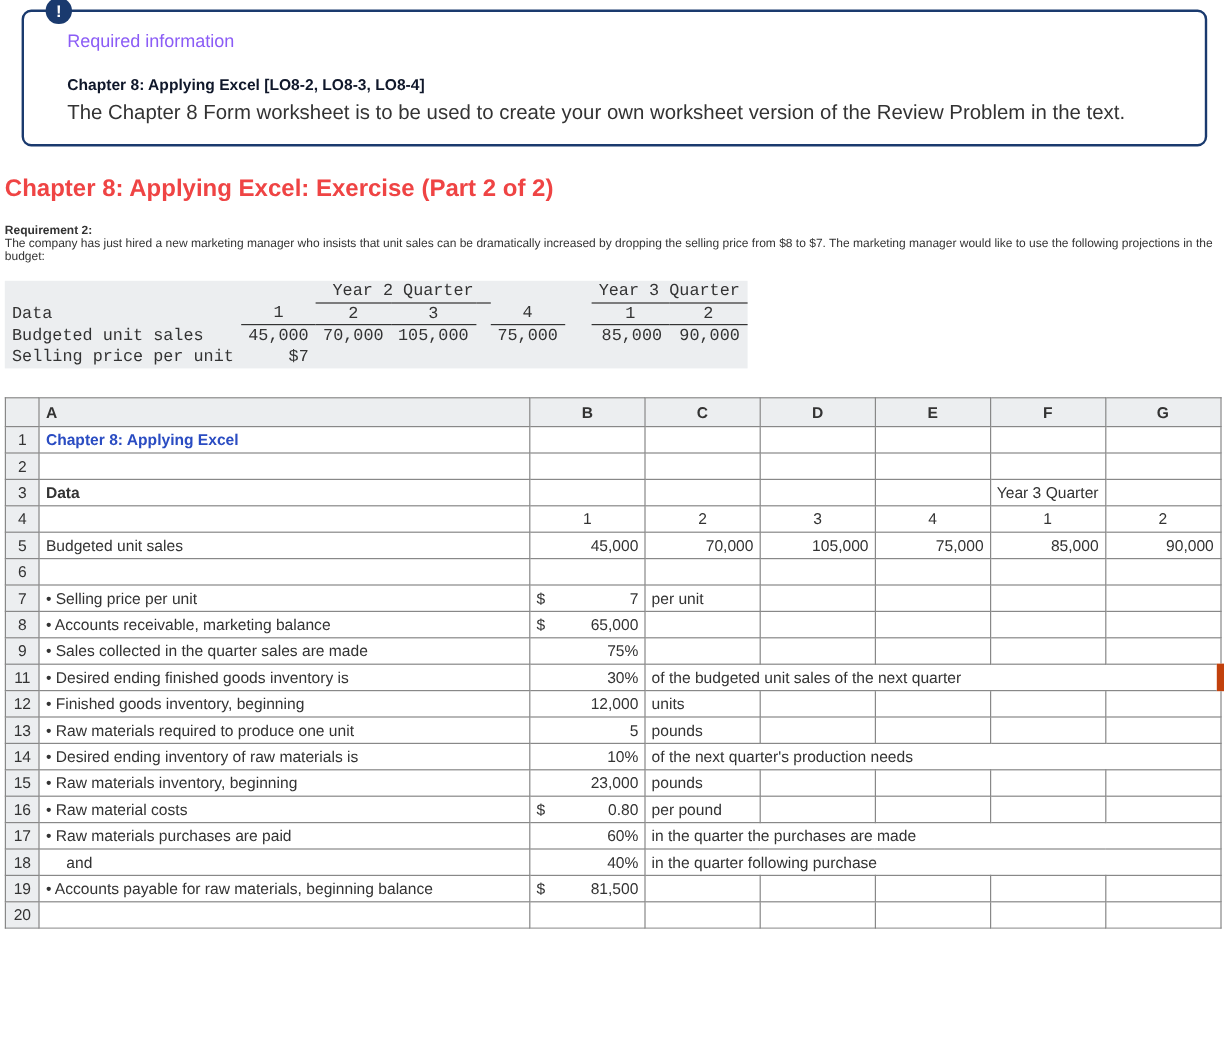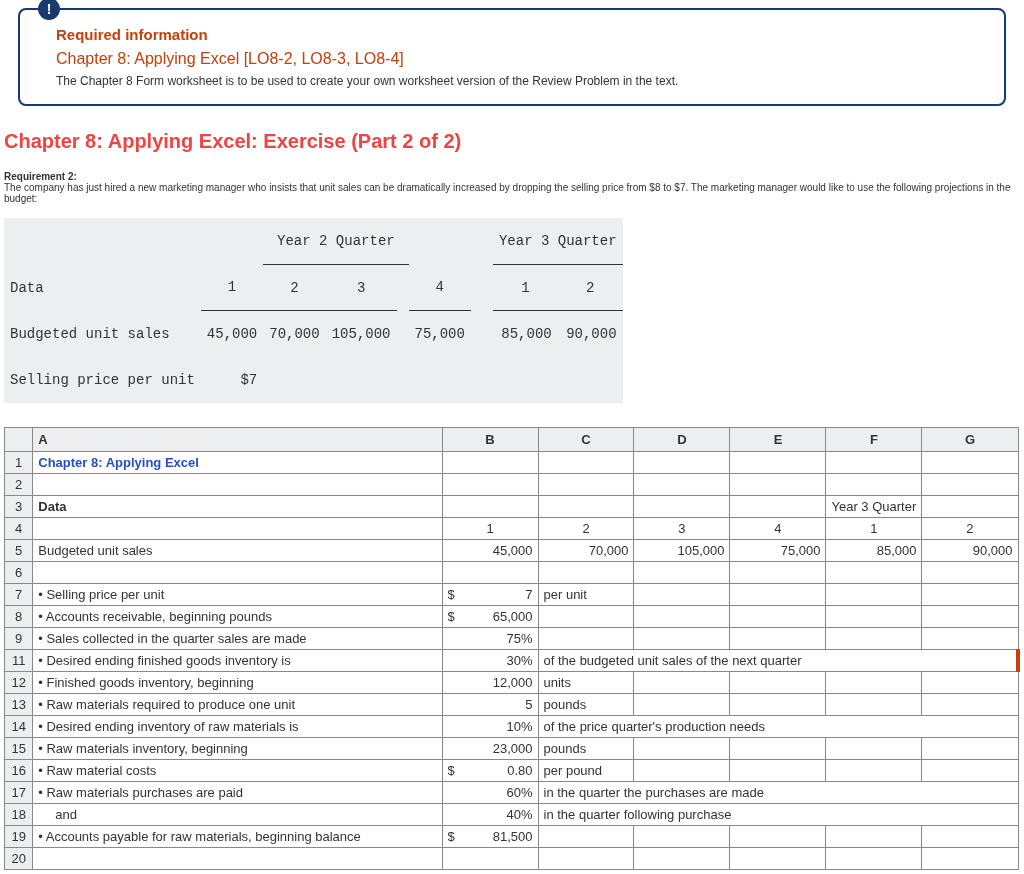--- a/index.html
+++ b/index.html
@@ -27,50 +27,50 @@
     background: #1a3a6e;
     color: #fff;
     border-radius: 50%;
     display: flex;
     align-items: center;
     justify-content: center;
     font-weight: bold;
     font-size: 14px;
   }
   .req-info {
-    color: #c2410c;
+    color: #8b5cf6;
+    font-weight: normal;
+    font-size: 15px;
+    margin-bottom: 20px;
+  }
+  .chapter-bold {
     font-weight: bold;
-    font-size: 15px;
-    margin-bottom: 7px;
-  }
-  .chapter-bold {
-    font-weight: normal;
-    font-size: 16px;
-    color: #c2410c;
+    font-size: 13px;
+    color: #0f172a;
     margin-bottom: 6px;
   }
-  .desc { font-size: 12px; color: #333; }
+  .desc { font-size: 17px; color: #333; }
   .section-title {
     font-size: 20px;
     font-weight: bold;
     margin: 10px 0 18px 4px;
     color: #ef4444;
   }
   .req-block { margin: 0 4px 14px 4px; font-size: 10px; }
   .req-block .req-label { font-weight: bold; }
   
   .proj-table {
     border-collapse: collapse;
     font-family: "Courier New", monospace;
     font-size: 14px;
     margin: 4px 0 24px 4px;
     background: #eceef0;
   }
   .proj-table td, .proj-table th {
-    padding: 15px 6px;
+    padding: 1px 6px;
     text-align: right;
     font-weight: normal;
   }
   .proj-table .label { text-align: left; }
   .proj-table .hdr-underline { border-bottom: 1.5px solid #333; text-align: center; }
   .proj-table .col-underline { border-bottom: 1px solid #333; text-align: center; padding: 0 10px; }
   
   .ss-wrap { margin: 0 4px; }
   .ss {
     border-collapse: collapse;
@@ -253,21 +253,21 @@
             </table>
           </td>
       <td class="left">per unit</td>
       <td></td>
           <td></td>
           <td></td>
           <td></td>
     </tr>
     <tr>
       <th>8</th>
-      <td class="colA bullet">Accounts receivable, beginning pounds</td>
+      <td class="colA bullet">Accounts receivable, marketing balance</td>
       <td class="b-split">
             <table>
               <tbody>
                 <tr>
                   <td class="left" style="width:12px">$</td>
                   <td class="right">65,000</td>
                 </tr>
               </tbody>
             </table>
           </td>
@@ -284,21 +284,21 @@
       <td></td>
           <td></td>
           <td></td>
           <td></td>
           <td></td>
     </tr>
     <tr>
       <th>11</th>
       <td class="colA bullet">Desired ending finished goods inventory is</td>
       <td class="right">30%</td>
-      <td class="left" colspan="5" style="border-right:4px solid #c2410c">of the budgeted unit sales of the next quarter</td>
+      <td class="left" colspan="5" style="border-right:6px solid #c2410c">of the budgeted unit sales of the next quarter</td>
     </tr>
     <tr>
       <th>12</th>
       <td class="colA bullet">Finished goods inventory, beginning</td>
       <td class="right">12,000</td>
       <td class="left">units</td>
       <td></td>
           <td></td>
           <td></td>
           <td></td>
@@ -310,21 +310,21 @@
       <td class="left">pounds</td>
       <td></td>
           <td></td>
           <td></td>
           <td></td>
     </tr>
     <tr>
       <th>14</th>
       <td class="colA bullet">Desired ending inventory of raw materials is</td>
       <td class="right">10%</td>
-      <td class="left" colspan="5">of the price quarter's production needs</td>
+      <td class="left" colspan="5">of the next quarter's production needs</td>
     </tr>
     <tr>
       <th>15</th>
       <td class="colA bullet">Raw materials inventory, beginning</td>
       <td class="right">23,000</td>
       <td class="left">pounds</td>
       <td></td>
           <td></td>
           <td></td>
           <td></td>

